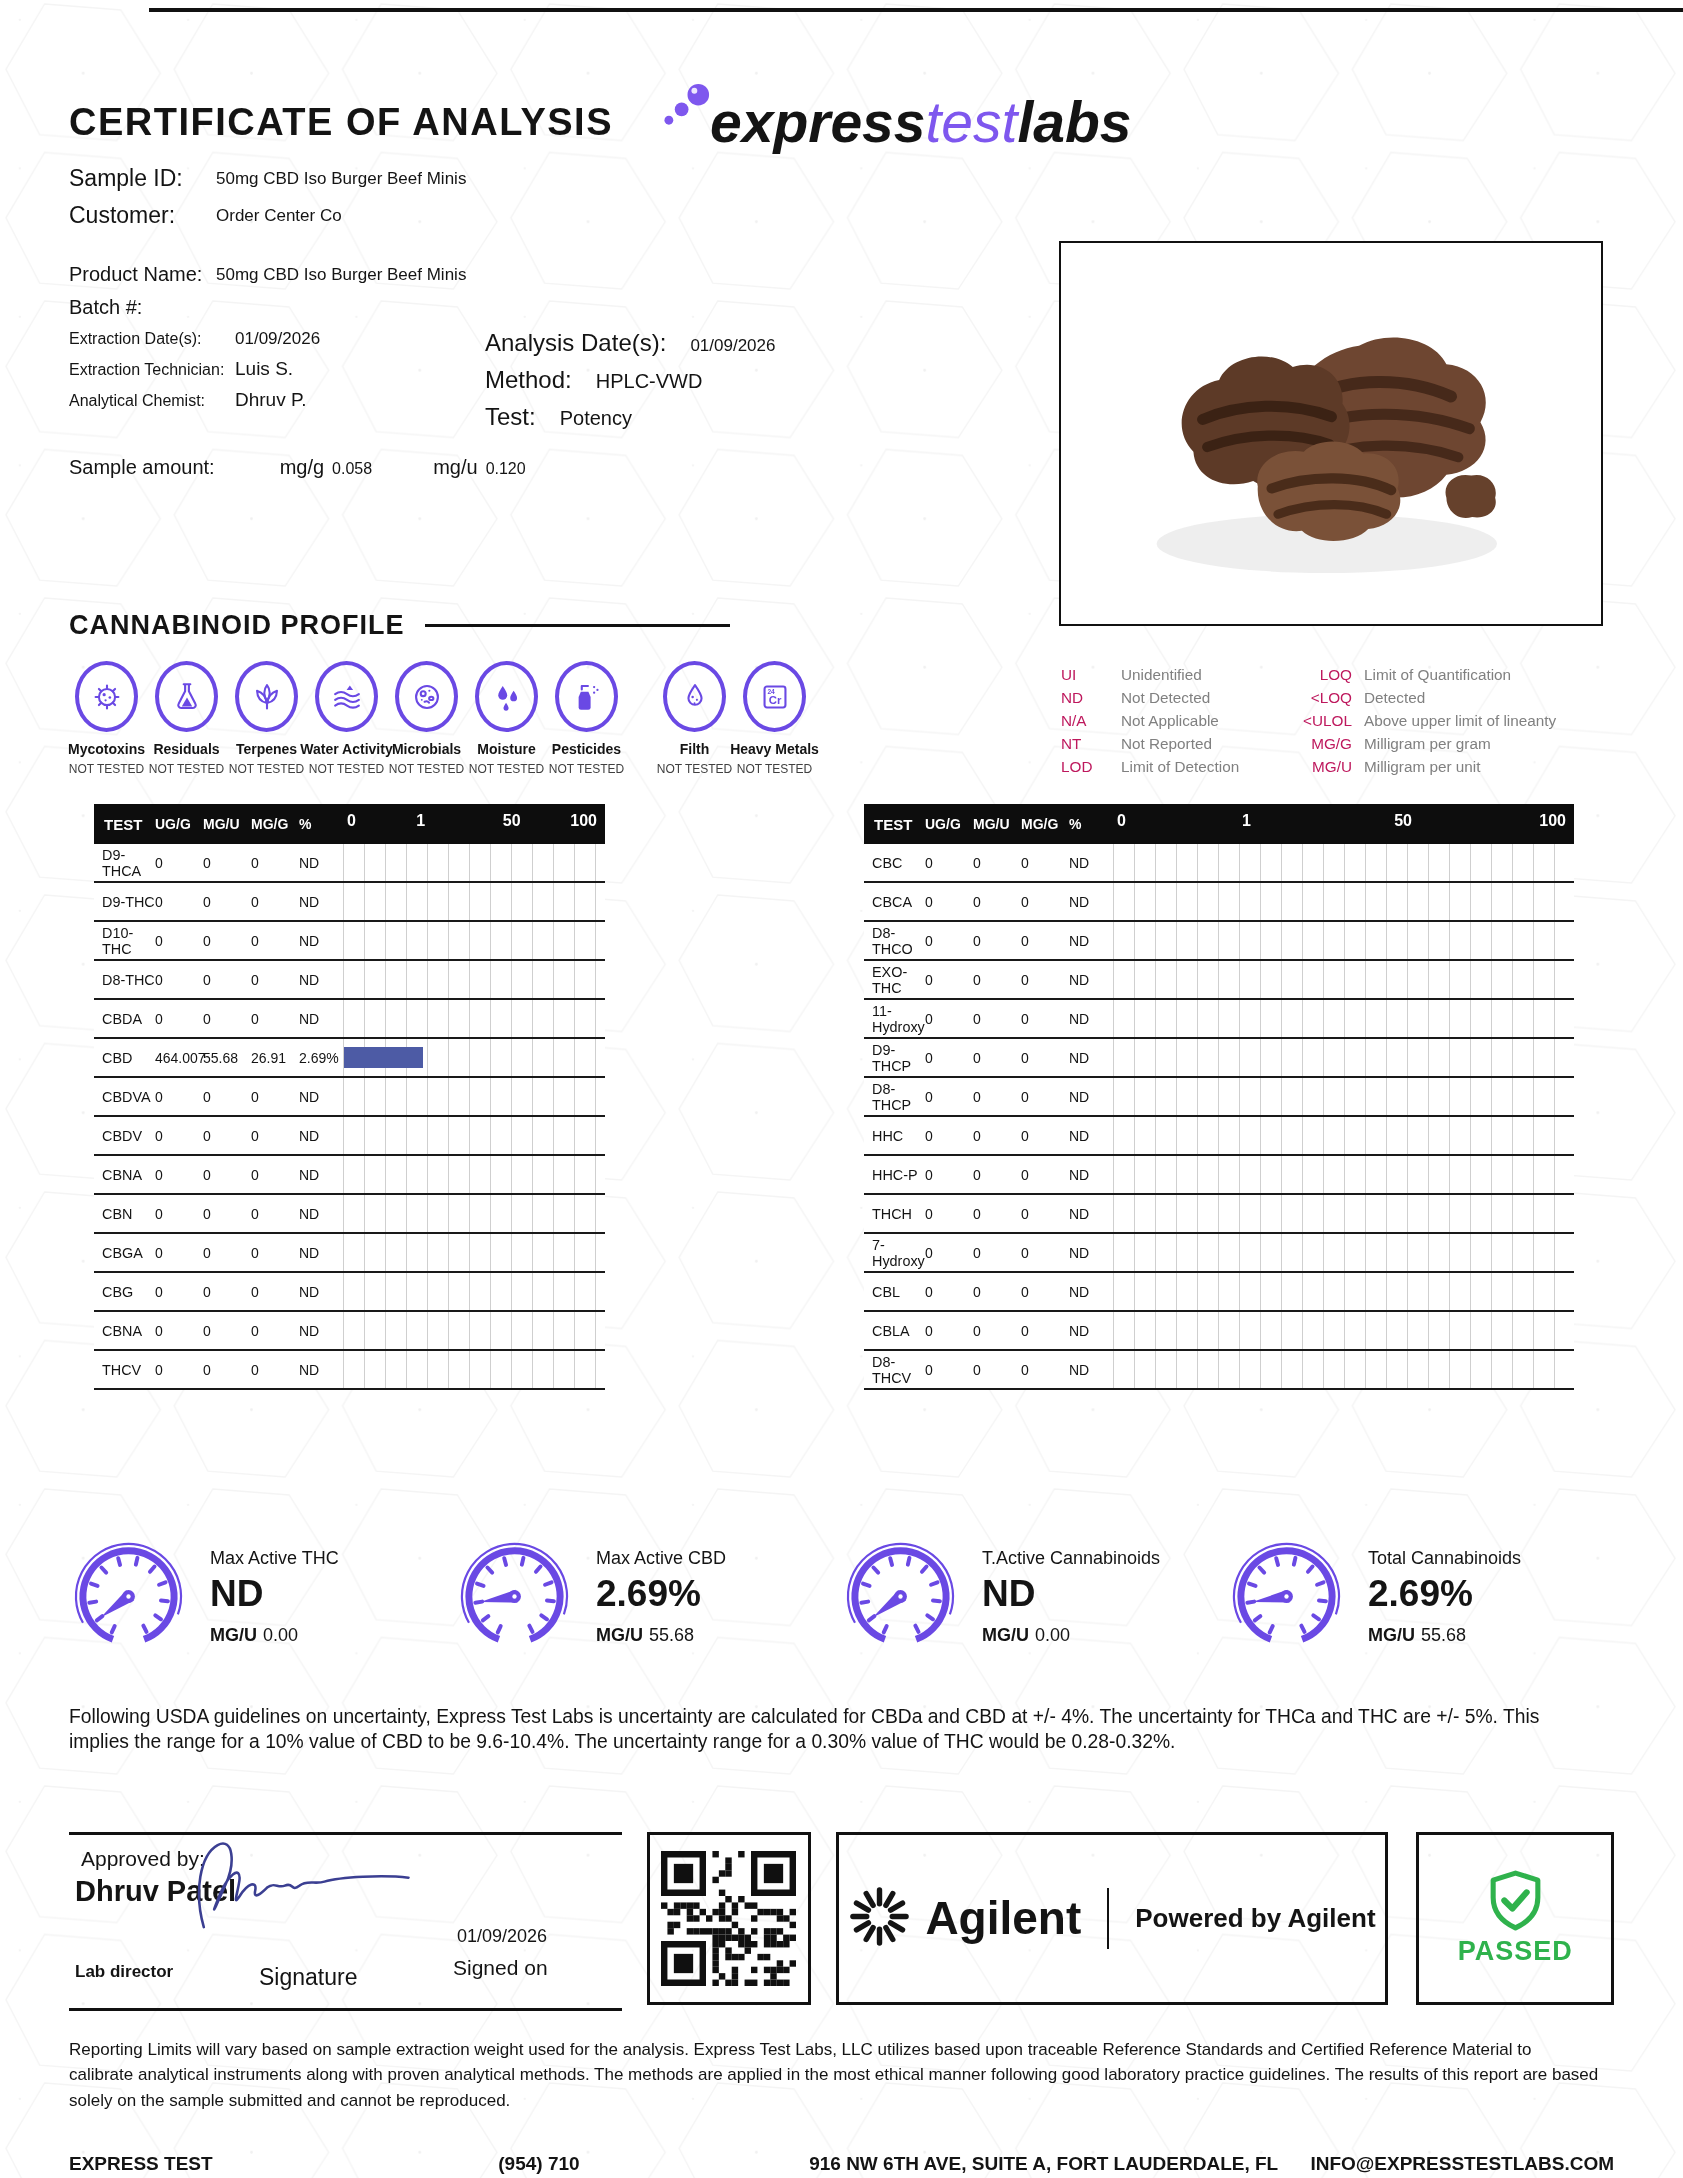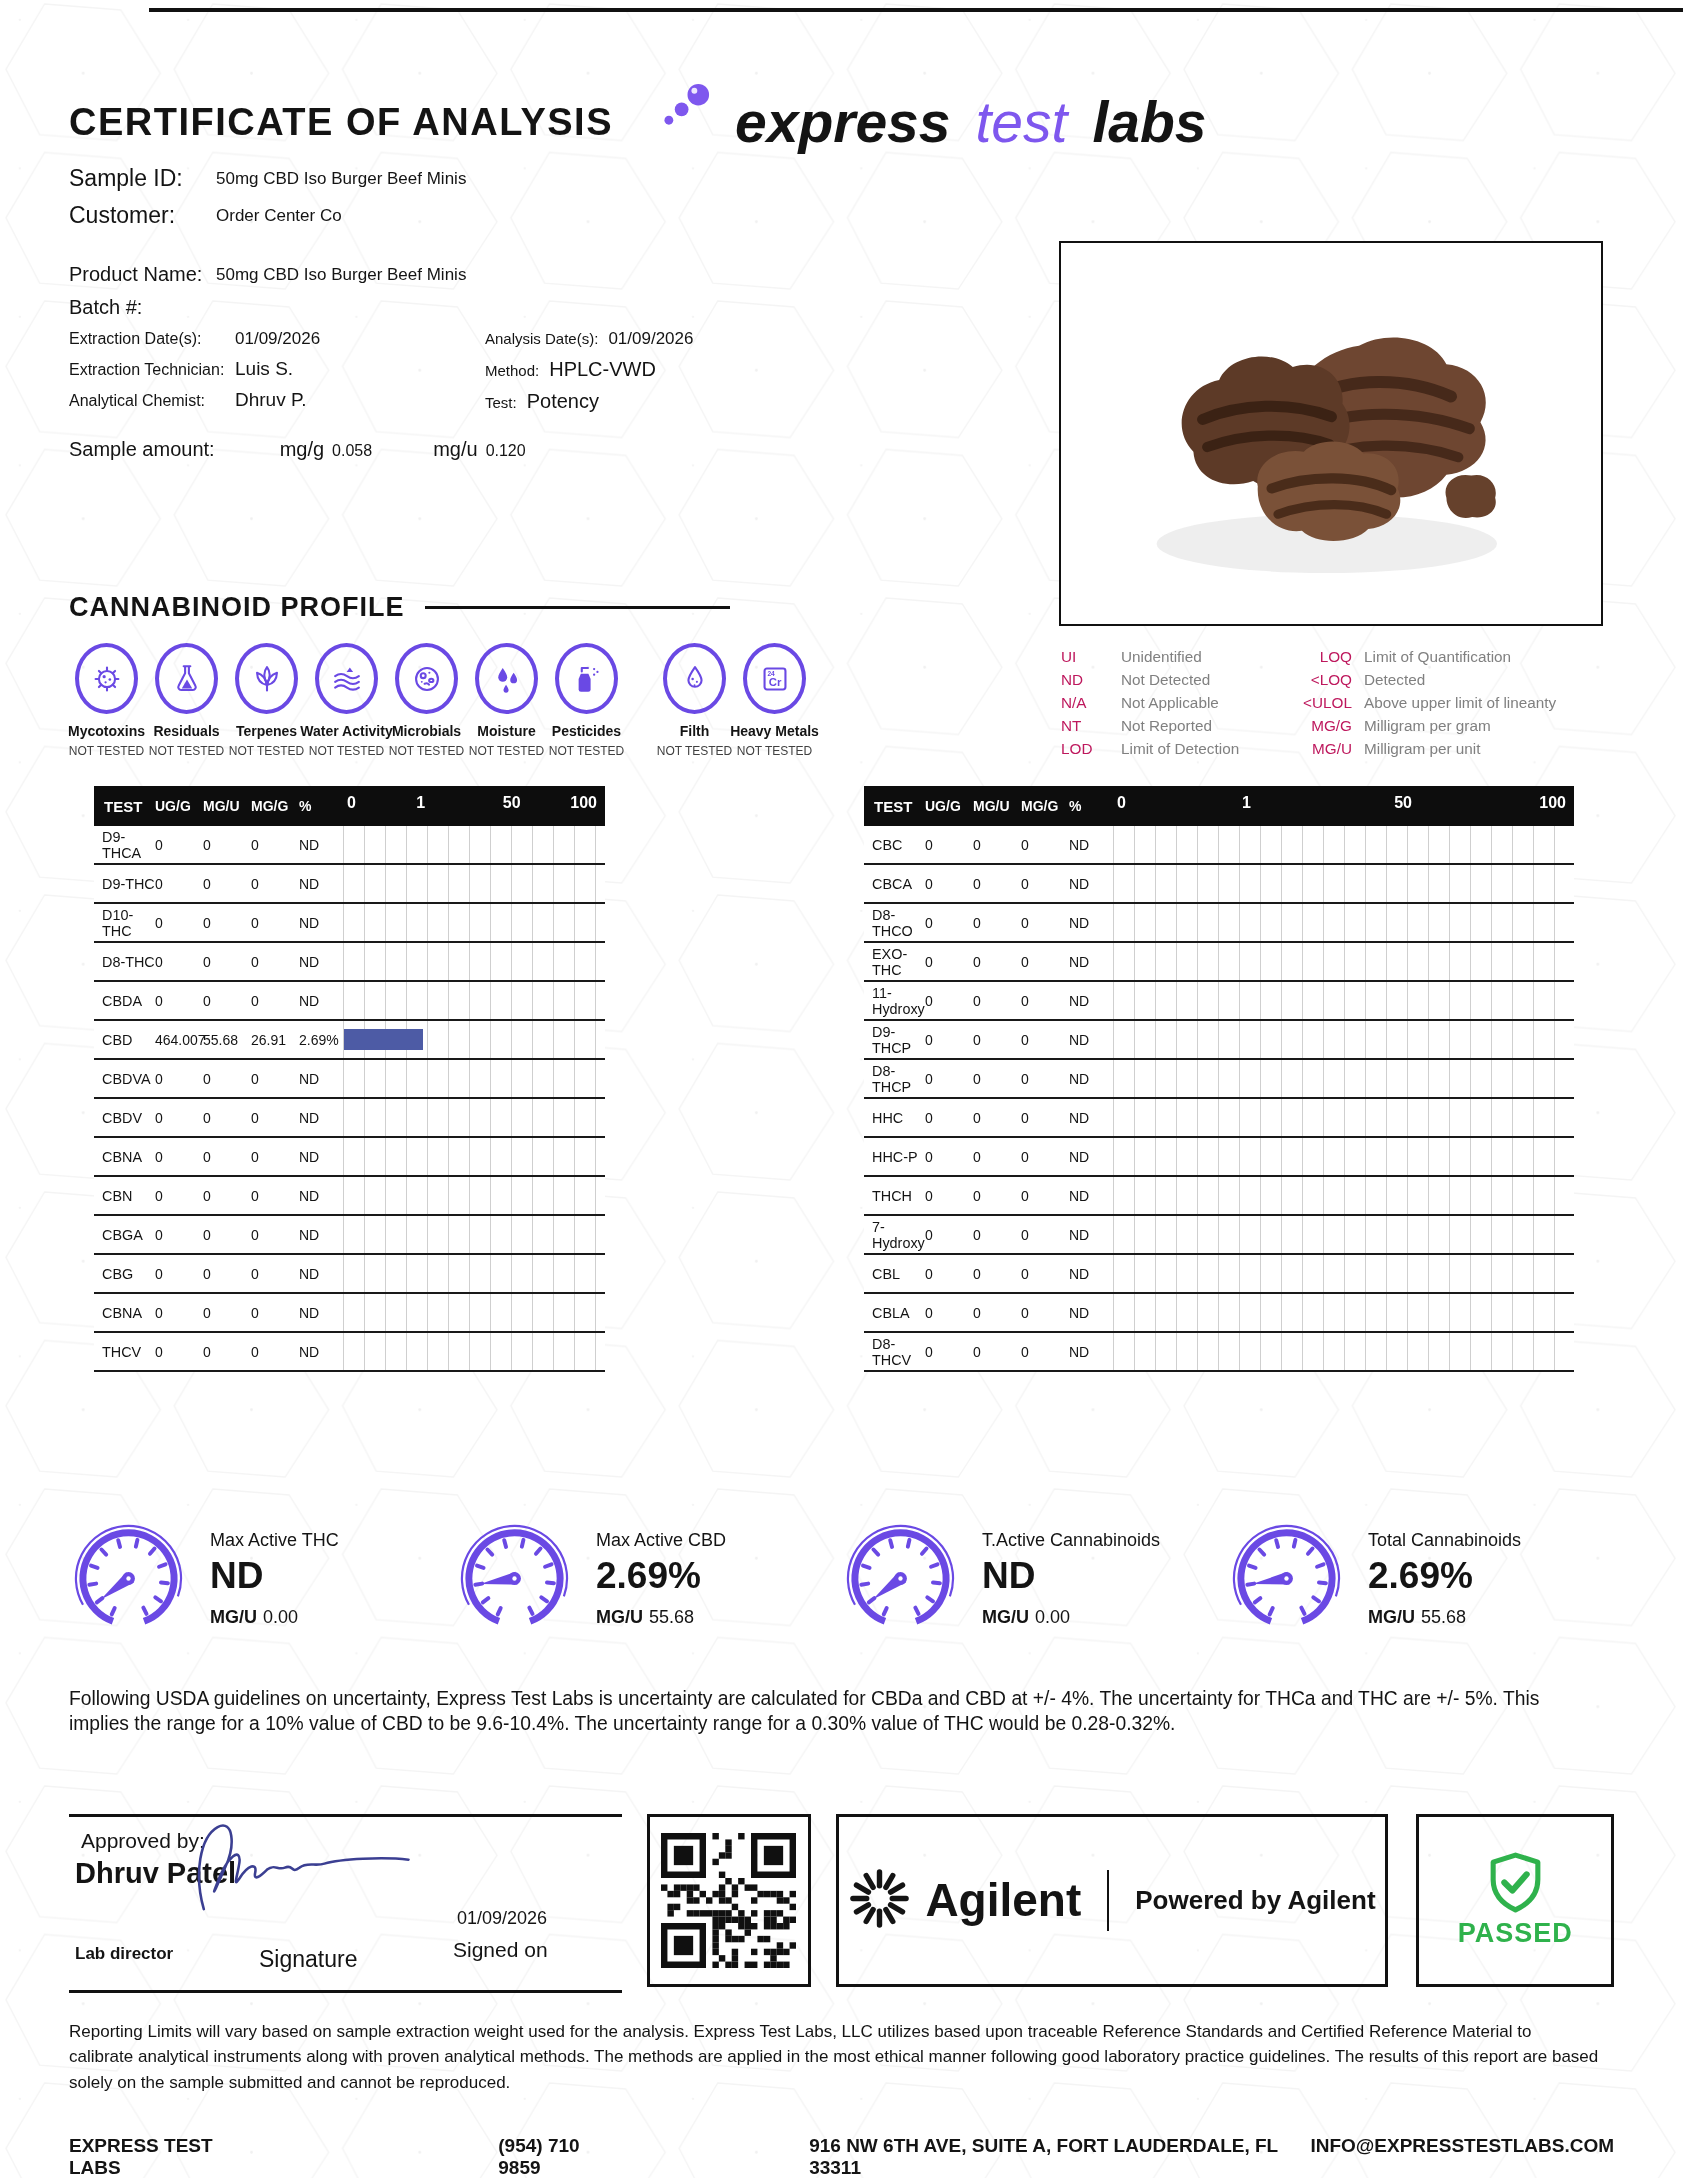--- a/index.html
+++ b/index.html
@@ -5,38 +5,38 @@
   html,body{margin:0;padding:0;background:#fff;}
   .page{position:relative;width:1683px;height:2178px;overflow:hidden;
         font-family:"Liberation Sans",sans-serif;color:#141414;background:#fff;}
   .bg{position:absolute;inset:0;pointer-events:none;}
   .content{position:relative;padding:0 69px;}
   .topline{position:absolute;top:8px;left:149px;right:0;height:4px;background:#111;}
 
   
   .hd{display:flex;align-items:center;margin-top:94px;}
   .hd h1{margin:0;font-size:38px;font-weight:800;letter-spacing:1.5px;}
-  .logo{display:flex;align-items:center;margin-left:48px;font-style:italic;font-size:57px;line-height:1;gap:25px;}
+  .logo{display:flex;align-items:center;margin-left:48px;font-style:italic;font-size:57px;line-height:1;}
   .logo .dots{margin-right:-4px;transform:translateY(-16px);}
   .lg1,.lg3{font-weight:800;color:#141414;}
   .lg2{font-weight:400;color:var(--logo-purple);}
 
   
   .info{margin-top:14px;font-size:17px;}
   .irow{display:flex;align-items:center;margin-bottom:10px;}
   .lblA{width:147px;font-size:23px;}
   .lblB{width:147px;font-size:20px;}
   .val{font-size:17px;}
   .gap1{height:24px;}
   .cols{display:flex;}
   .colL{width:416px;}
   .colR{}
   .crow{display:flex;align-items:baseline;margin-bottom:9px;}
   .lblC{width:166px;font-size:16px;}
-  .lblD{font-size:15px;margin-right:10px;}
+  .lblD{font-size:24px;margin-right:24px;}
   .samp{display:flex;align-items:baseline;margin-top:16px;}
   .samp .sl{font-size:20px;}
   .samp .ul{font-size:20px;margin-left:61px;}
   .samp .uv{font-size:16px;margin-left:8px;}
 
   
   .photo{position:absolute;left:1059px;top:147px;width:540px;height:381px;border:2px solid #111;
          background:#fff;display:flex;align-items:center;justify-content:center;}
   .photo svg{width:92%;height:92%;}
 

